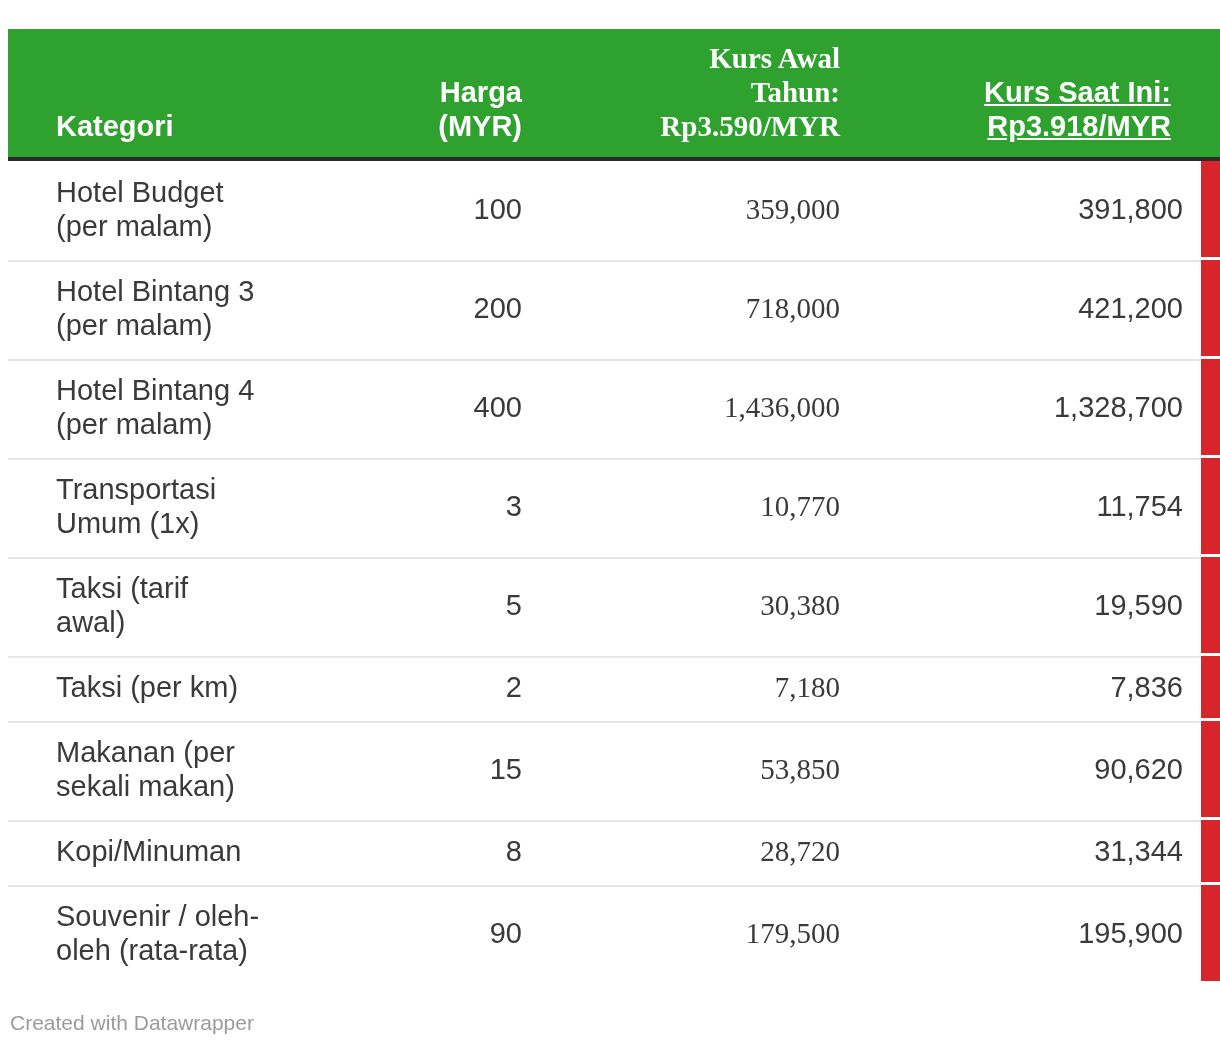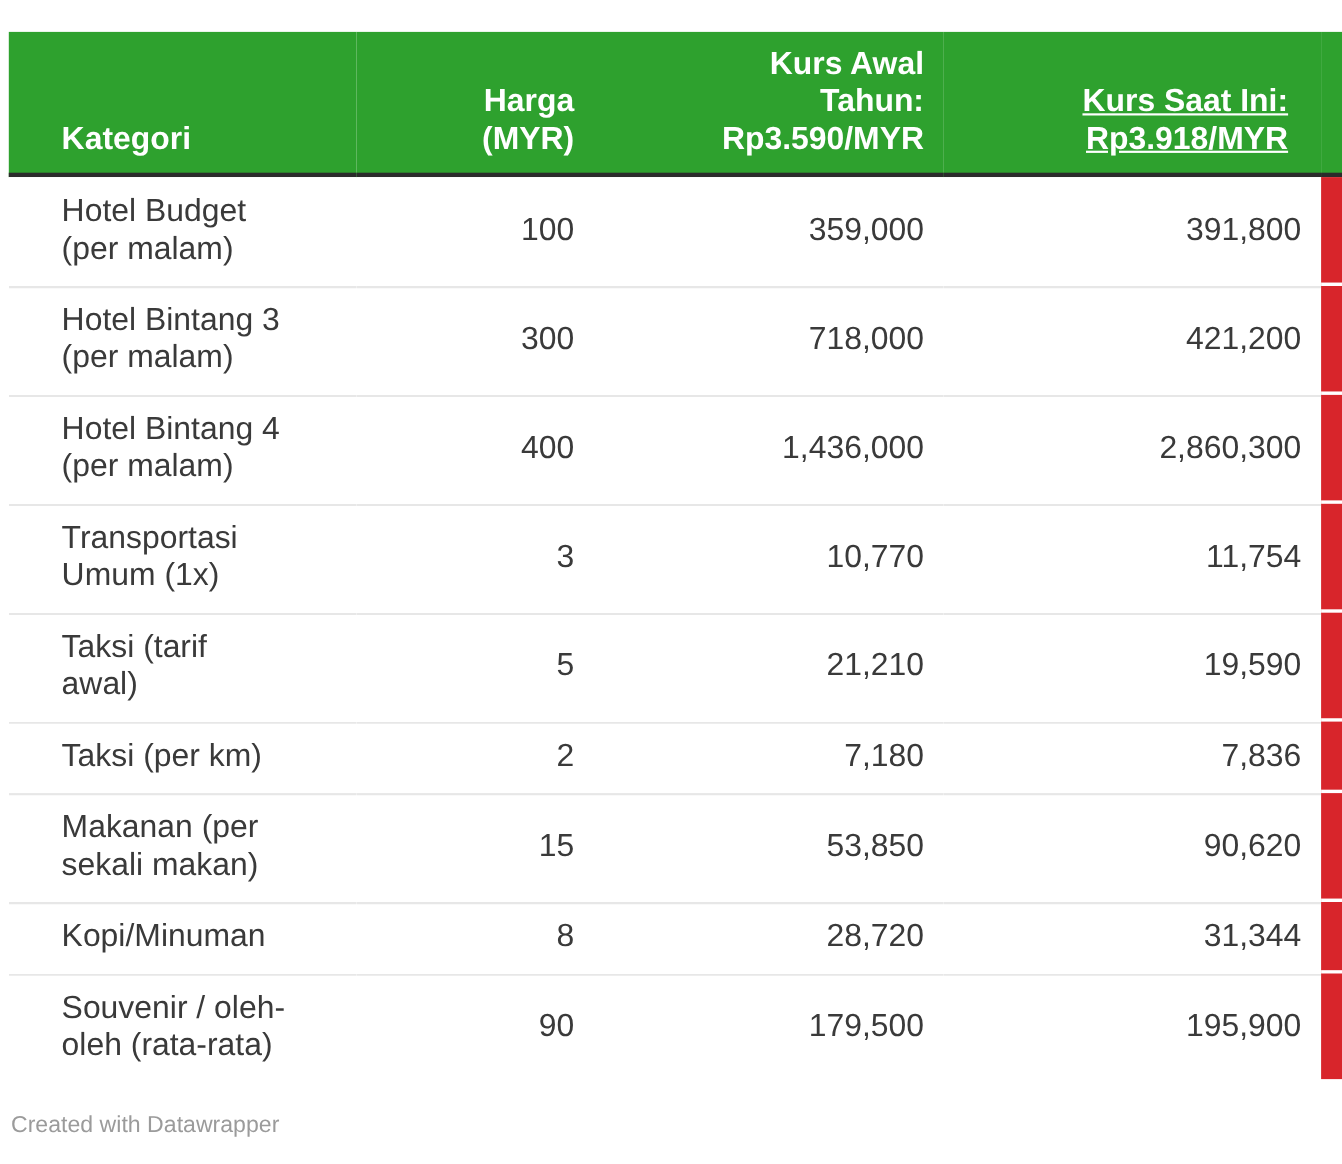--- a/index.html
+++ b/index.html
@@ -19,21 +19,21 @@
   }
   table.dw-table {
     width: 1204px;
     table-layout: fixed;
     border-collapse: separate;
     border-spacing: 0;
   }
   
   .col-kategori      { width: 250px; }
   .col-harga_myr     { width: 180px; }
-  .col-kurs_awal     { width: 282px; }
+  .col-kurs_awal     { width: 282px; font-family: Liberation Serif, serif; }
   .col-kurs_saat_ini { width: 295px; }
   .col-kenaikan      { width: 197px; }
 
   .align-left  { text-align: left; padding-left: 48px; }
   .align-right { text-align: right; }
 
   thead th {
     background: var(--header-bg, #2ea12e);
     color: var(--header-text, #ffffff);
     font-weight: bold;
@@ -95,43 +95,43 @@
     <tbody>
         <tr>
           <td class="col-kategori align-left">Hotel Budget<br>(per malam)</td>
           <td class="col-harga_myr align-right">100</td>
           <td class="col-kurs_awal align-right">359,000</td>
           <td class="col-kurs_saat_ini align-right">391,800</td>
           <td class="col-kenaikan align-right">32,800</td>
         </tr>
         <tr>
           <td class="col-kategori align-left">Hotel Bintang 3<br>(per malam)</td>
-          <td class="col-harga_myr align-right">300</td>
+          <td class="col-harga_myr align-right">200</td>
           <td class="col-kurs_awal align-right">718,000</td>
           <td class="col-kurs_saat_ini align-right">421,200</td>
           <td class="col-kenaikan align-right">65,600</td>
         </tr>
         <tr>
           <td class="col-kategori align-left">Hotel Bintang 4<br>(per malam)</td>
           <td class="col-harga_myr align-right">400</td>
           <td class="col-kurs_awal align-right">1,436,000</td>
-          <td class="col-kurs_saat_ini align-right">2,860,300</td>
+          <td class="col-kurs_saat_ini align-right">1,328,700</td>
           <td class="col-kenaikan align-right">131,200</td>
         </tr>
         <tr>
           <td class="col-kategori align-left">Transportasi<br>Umum (1x)</td>
           <td class="col-harga_myr align-right">3</td>
           <td class="col-kurs_awal align-right">10,770</td>
           <td class="col-kurs_saat_ini align-right">11,754</td>
           <td class="col-kenaikan align-right">984</td>
         </tr>
         <tr>
           <td class="col-kategori align-left">Taksi (tarif<br>awal)</td>
           <td class="col-harga_myr align-right">5</td>
-          <td class="col-kurs_awal align-right">21,210</td>
+          <td class="col-kurs_awal align-right">30,380</td>
           <td class="col-kurs_saat_ini align-right">19,590</td>
           <td class="col-kenaikan align-right">1,640</td>
         </tr>
         <tr>
           <td class="col-kategori align-left">Taksi (per km)</td>
           <td class="col-harga_myr align-right">2</td>
           <td class="col-kurs_awal align-right">7,180</td>
           <td class="col-kurs_saat_ini align-right">7,836</td>
           <td class="col-kenaikan align-right">656</td>
         </tr>

